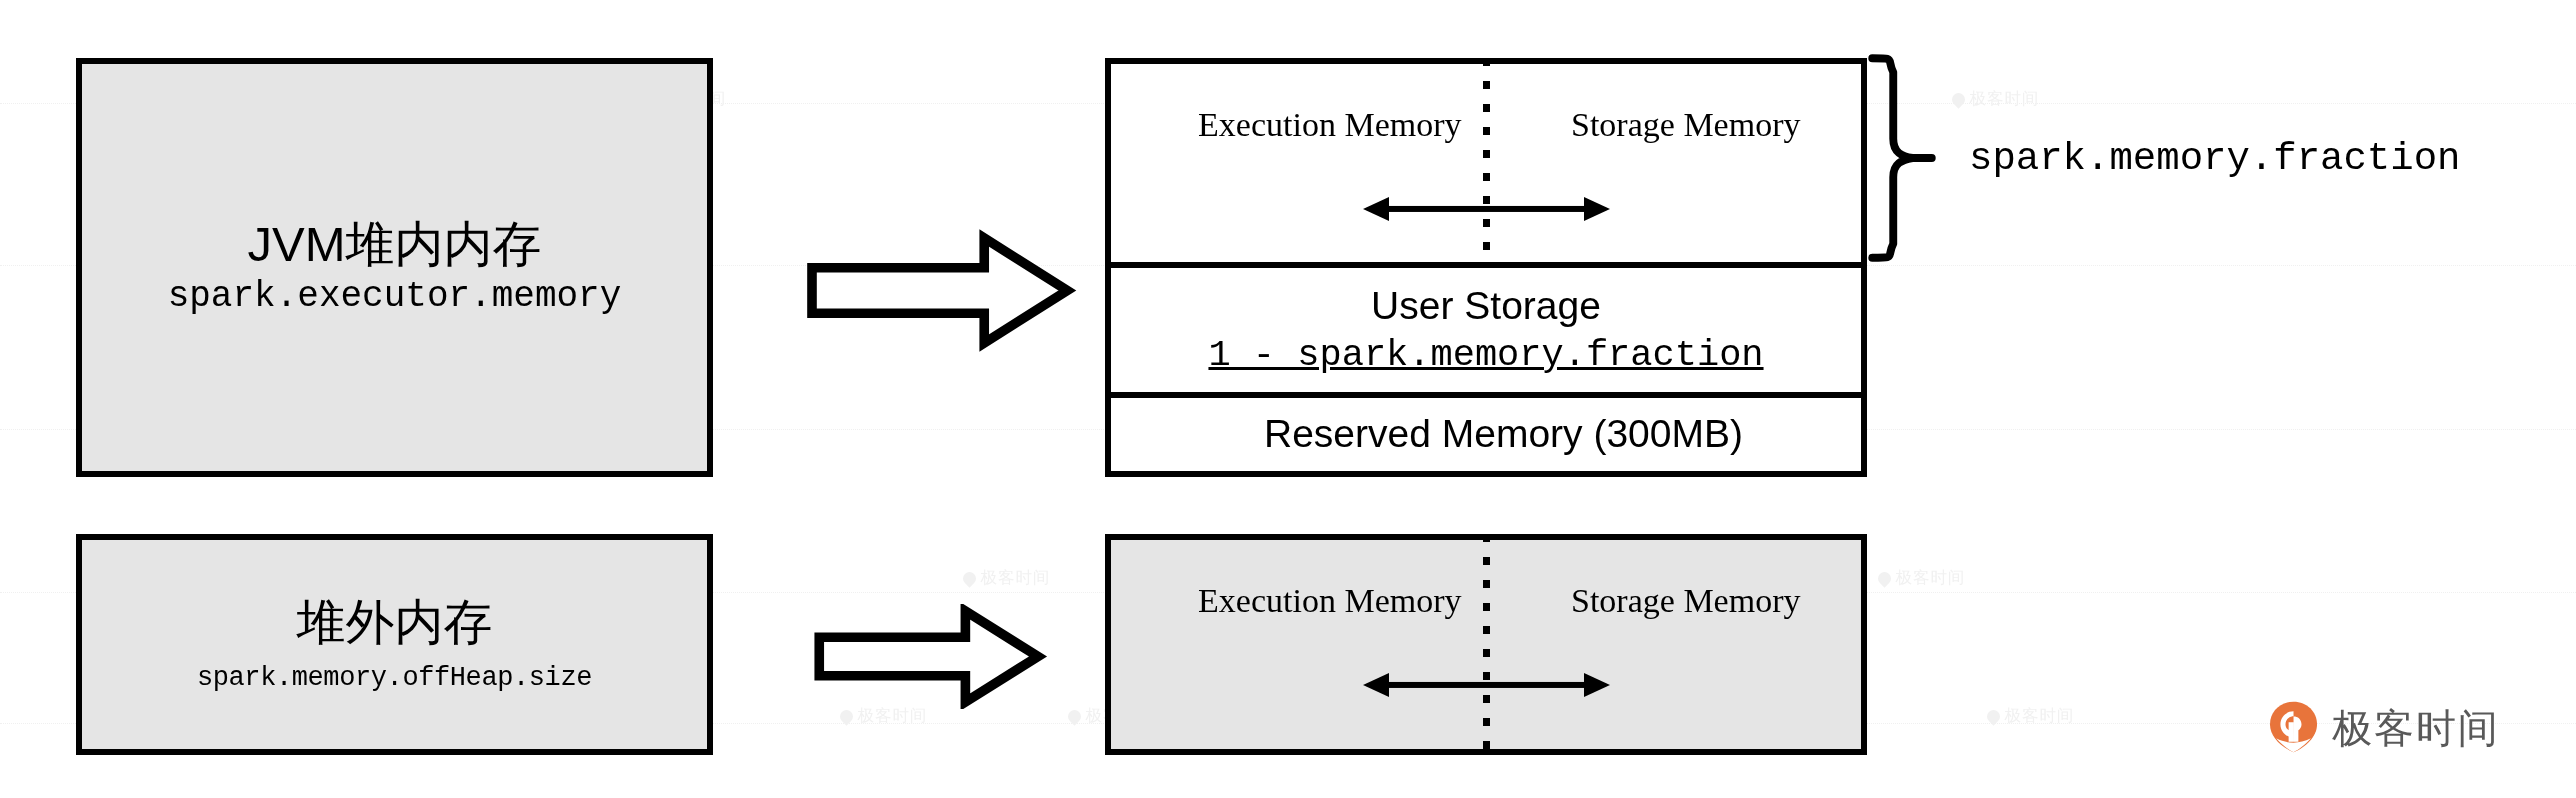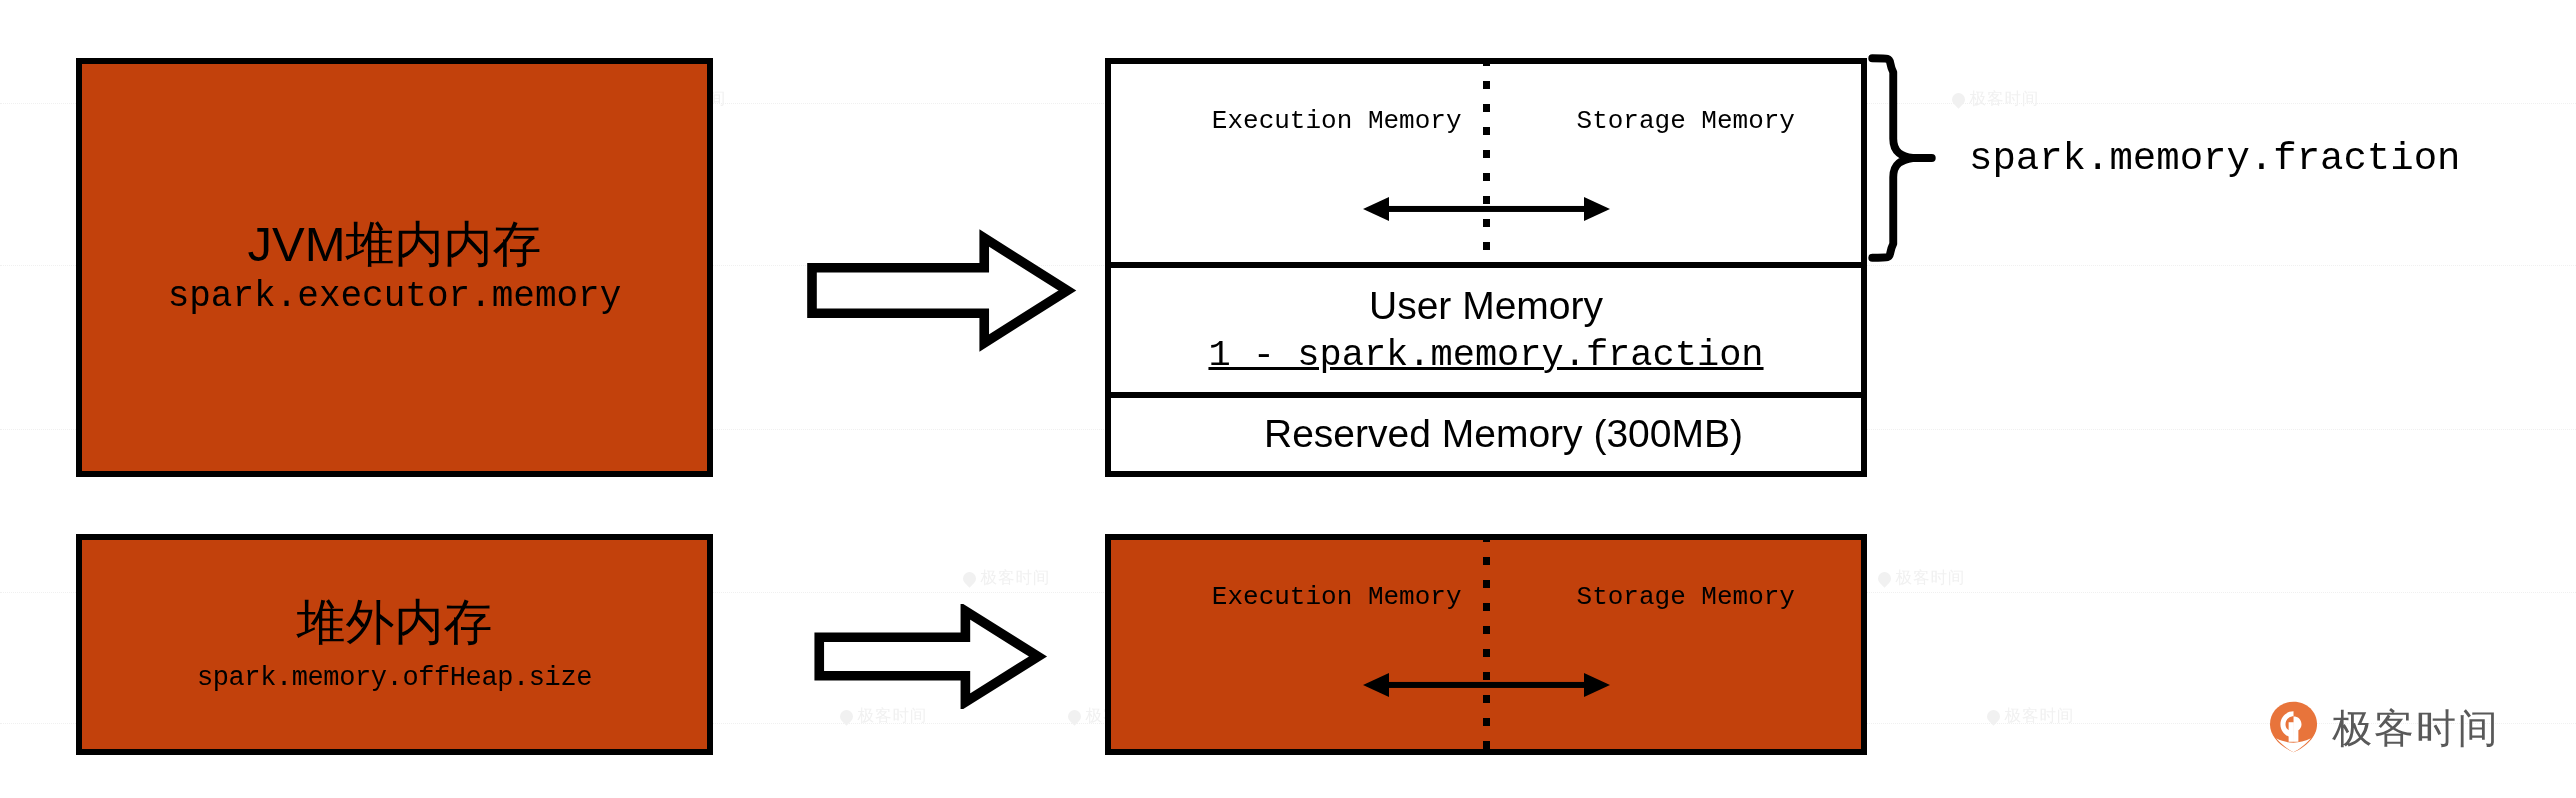--- a/index.html
+++ b/index.html
@@ -50,21 +50,21 @@
     transform: rotate(-45deg);
     margin-right: 4.4px;
     vertical-align: -1.8px;
   }
 
   
   .box {
     position: absolute;
     box-sizing: border-box;
     border: 6.1px solid #000000;
-    background: #c2410c;
+    background: #e5e5e5;
     z-index: 2;
   }
   .box-stack {
     position: absolute;
     box-sizing: border-box;
     border: 6.1px solid #000000;
     background: #ffffff;
     z-index: 2;
     display: flex;
     flex-direction: column;
@@ -128,22 +128,22 @@
     position: absolute;
     left: 0;
     right: 0;
     display: flex;
     align-items: center;
     justify-content: center;
   }
   .split-half {
     flex: 1 1 50%;
     text-align: center;
-    font-family: Liberation Mono, monospace;
-    font-size: 26px;
+    font-family: Liberation Serif, serif;
+    font-size: 34px;
     color: #000;
     white-space: nowrap;
   }
   .split-half.left  { text-align: right; padding-right: 19px; }
   .split-half.right { text-align: center;  padding-left: 30px; }
 
   
   .vdivider {
     position: absolute;
     width: 7.9px;
@@ -257,21 +257,21 @@
       </div>
       <div class="vdivider" style="left:50%; margin-left:-3.5px; top:-6.1px; height:210px;"></div>
       <div class="dbl-arrow" style="left:50%; margin-left:-123px; width:247px; top:133px;">
         <span class="head l"></span>
         <span class="shaft"></span>
         <span class="head r"></span>
       </div>
     </div>
 
     <div class="seg" style="height:130px;">
-      <div class="sans-label">User Memory</div>
+      <div class="sans-label">User Storage</div>
       <div class="mono-line">1 - spark.memory.fraction</div>
     </div>
 
     <div class="seg" style="flex:1 1 auto;padding-left:35px;">
       <div class="sans-label">Reserved Memory (300MB)</div>
     </div>
   </div>
 
   <div class="brace-wrap" style="left:1867px; top:53px; width:70px; height:210px;">
     <svg viewBox="0 0 80 240" width="70" height="210" aria-hidden="true">

